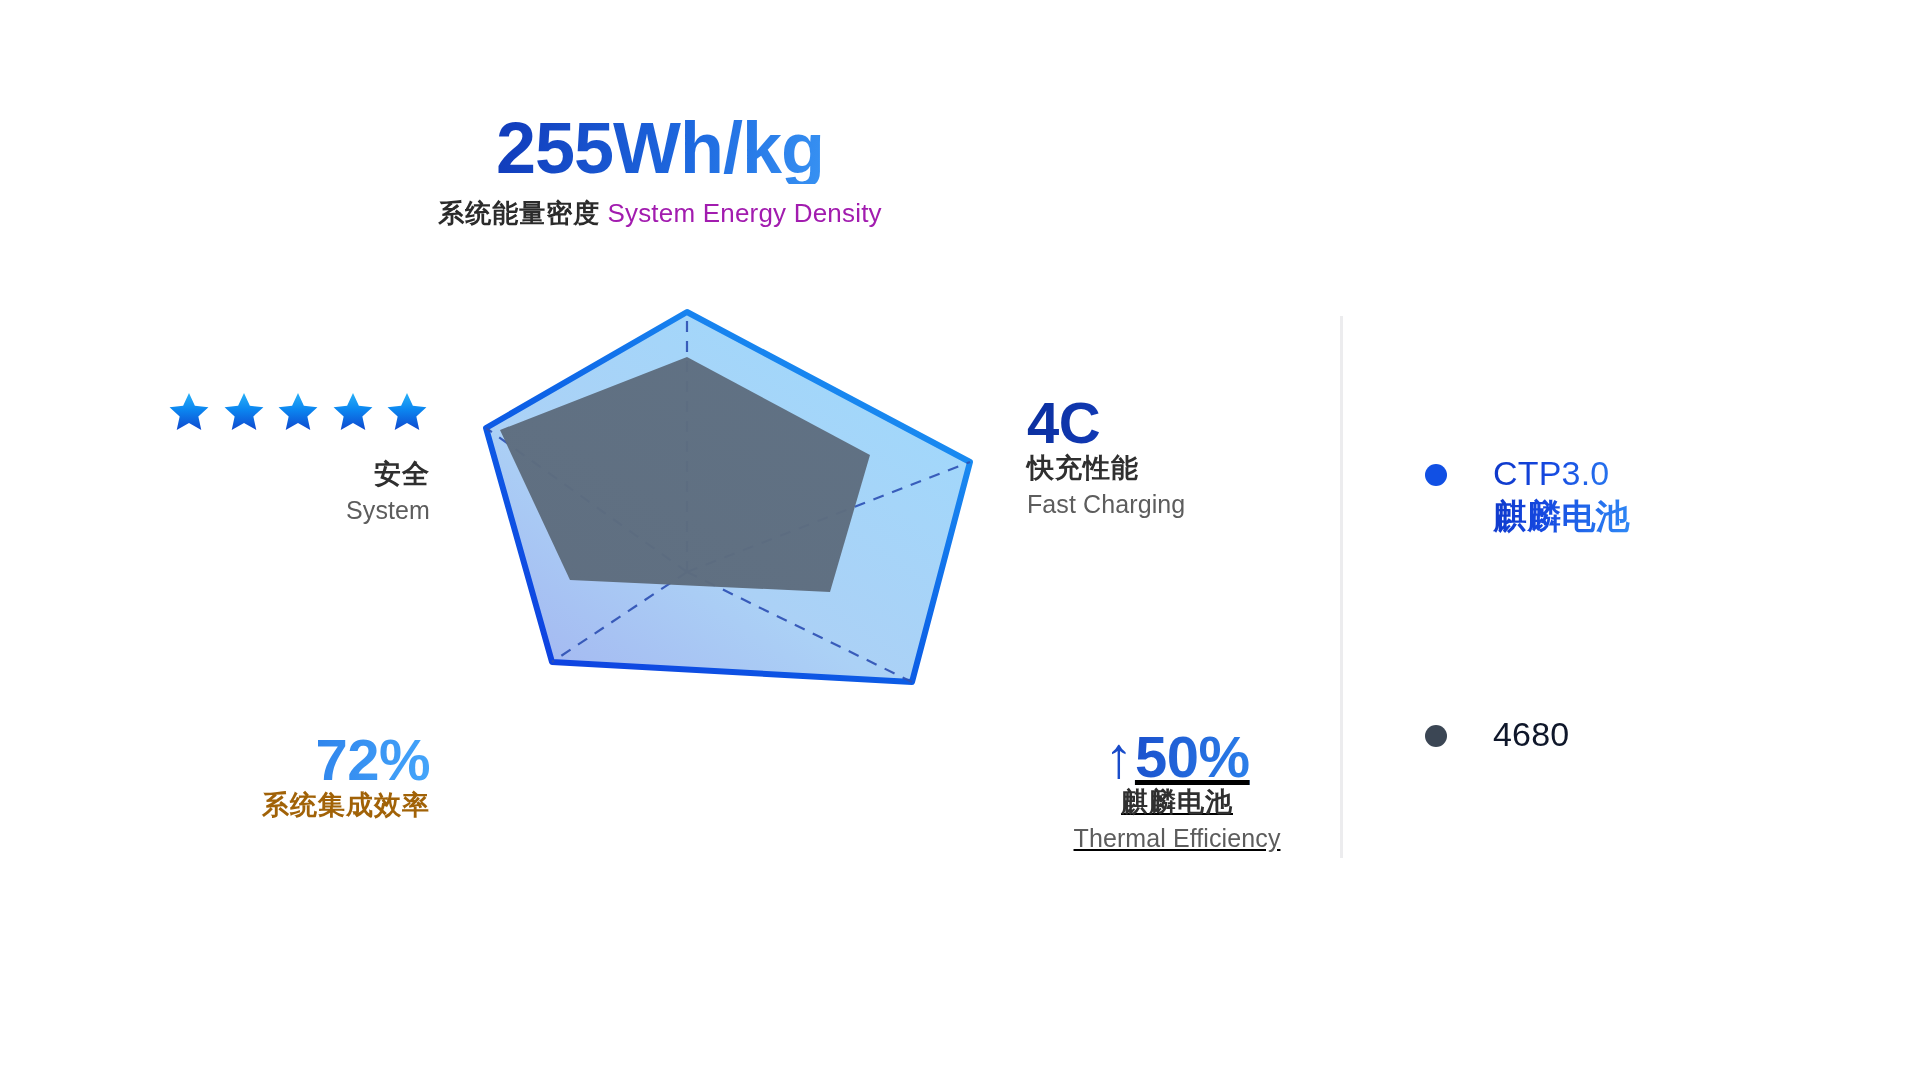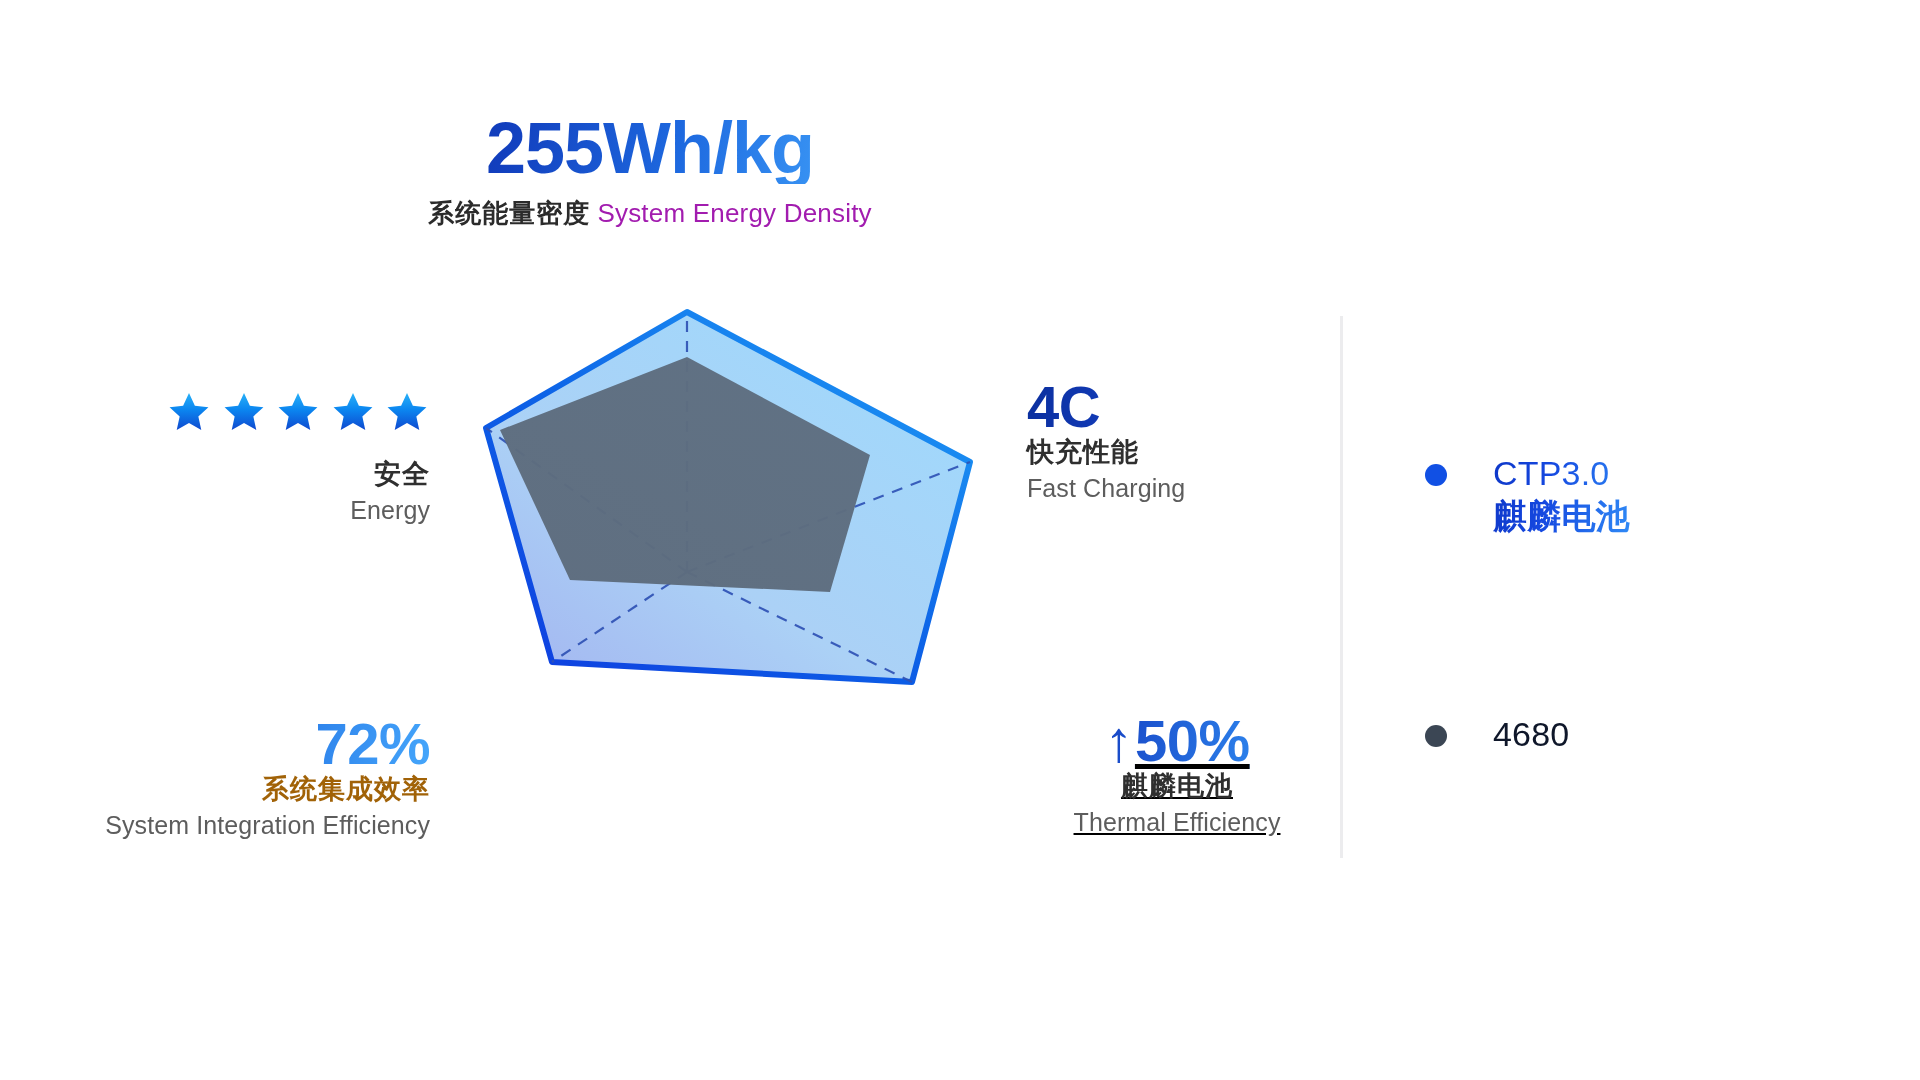--- a/index.html
+++ b/index.html
@@ -19,21 +19,21 @@
   .stage {
     position: absolute;
     left: 0; top: 0;
     width: 1920px;
     height: 1080px;
   }
 
   
   .headline {
     position: absolute;
-    left: 320px;
+    left: 330px;
     top: 112px;
     width: 660px;
     text-align: center;
   }
   .headline-value {
     font-size: 72px;
     font-weight: 700;
     letter-spacing: -1px;
     line-height: 1;
     background: linear-gradient(100deg, #0b2f9e 0%, #123fbe 28%, #1e6ae0 55%, #3d9bf7 80%, #45a6fb 100%);
@@ -67,20 +67,21 @@
   .metric-value {
     font-size: 58px;
     font-weight: 700;
     line-height: 1;
     letter-spacing: -0.5px;
     white-space: nowrap;
     background: linear-gradient(100deg, #0b2f9e 0%, #1540c2 30%, #2a7ce8 65%, #45a6fb 100%);
     -webkit-background-clip: text;
     background-clip: text;
     color: transparent;
+    margin-top: 16px;
     -webkit-text-fill-color: transparent;
   }
   .metric-cn {
     font-size: 27px;
     font-weight: 700;
     color: #2f2f2f;
     letter-spacing: 1px;
     line-height: 1.25;
     white-space: nowrap;
   }
@@ -230,33 +231,32 @@
         <polygon points="12,1.6 15.2,8.6 22.6,9.4 17.1,14.4 18.7,21.8 12,18 5.3,21.8 6.9,14.4 1.4,9.4 8.8,8.6" fill="url(#starGrad)"></polygon>
       </svg>
       <svg width="46" height="44" viewBox="0 0 24 24">
         <polygon points="12,1.6 15.2,8.6 22.6,9.4 17.1,14.4 18.7,21.8 12,18 5.3,21.8 6.9,14.4 1.4,9.4 8.8,8.6" fill="url(#starGrad)"></polygon>
       </svg>
       <svg width="46" height="44" viewBox="0 0 24 24">
         <polygon points="12,1.6 15.2,8.6 22.6,9.4 17.1,14.4 18.7,21.8 12,18 5.3,21.8 6.9,14.4 1.4,9.4 8.8,8.6" fill="url(#starGrad)"></polygon>
       </svg>
     </div>
     <div class="metric-cn">安全</div>
-    <div class="metric-en">Energy</div>
+    <div class="metric-en">System</div>
   </div>
 
   <div class="metric" id="metric-fast">
     <div class="metric-value">4C</div>
     <div class="metric-cn">快充性能</div>
     <div class="metric-en">Fast Charging</div>
   </div>
 
   <div class="metric" id="metric-integration">
     <div class="metric-value">72%</div>
     <div class="metric-cn muted">系统集成效率</div>
-    <div class="metric-en">System Integration Efficiency</div>
   </div>
 
   <div class="metric" id="metric-thermal">
     <div class="metric-value">
       <span class="arrow-up">↑</span><span>50%</span>
     </div>
     <div class="metric-cn">麒麟电池</div>
     <div class="metric-en">Thermal Efficiency</div>
   </div>
 

